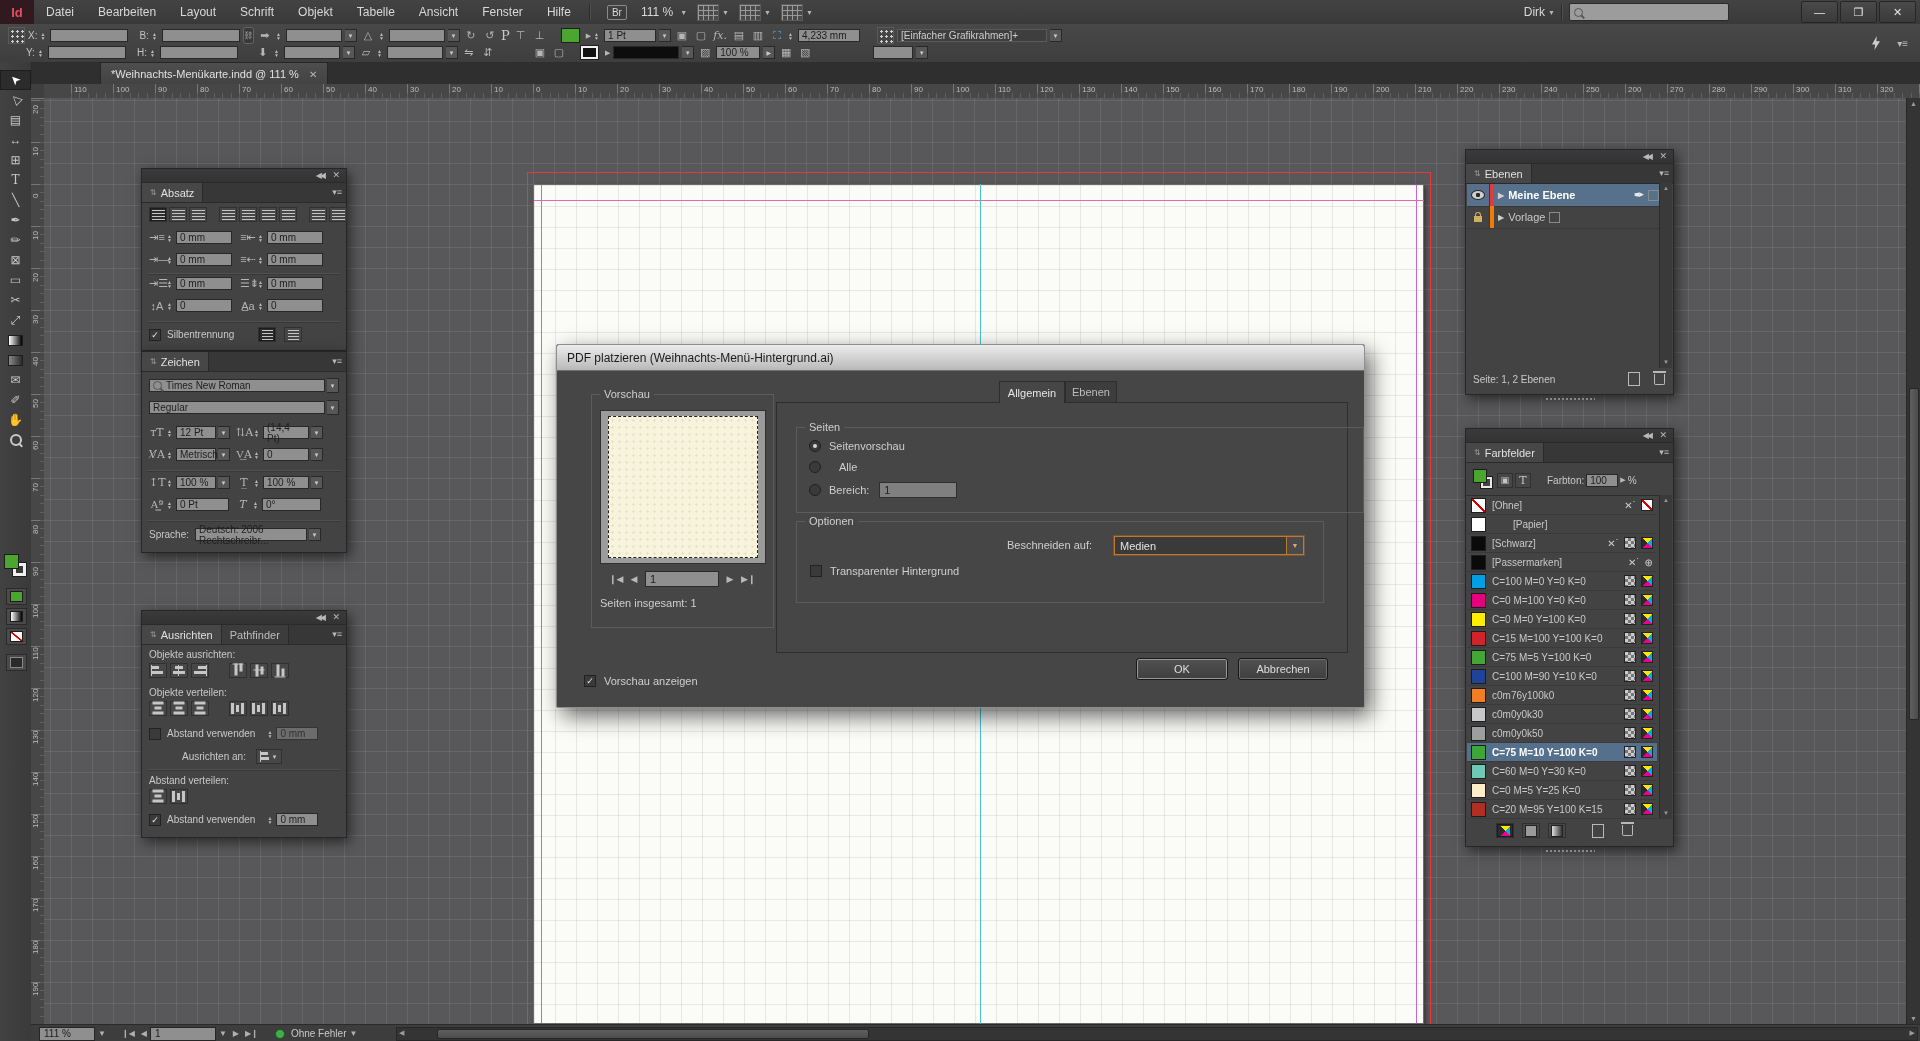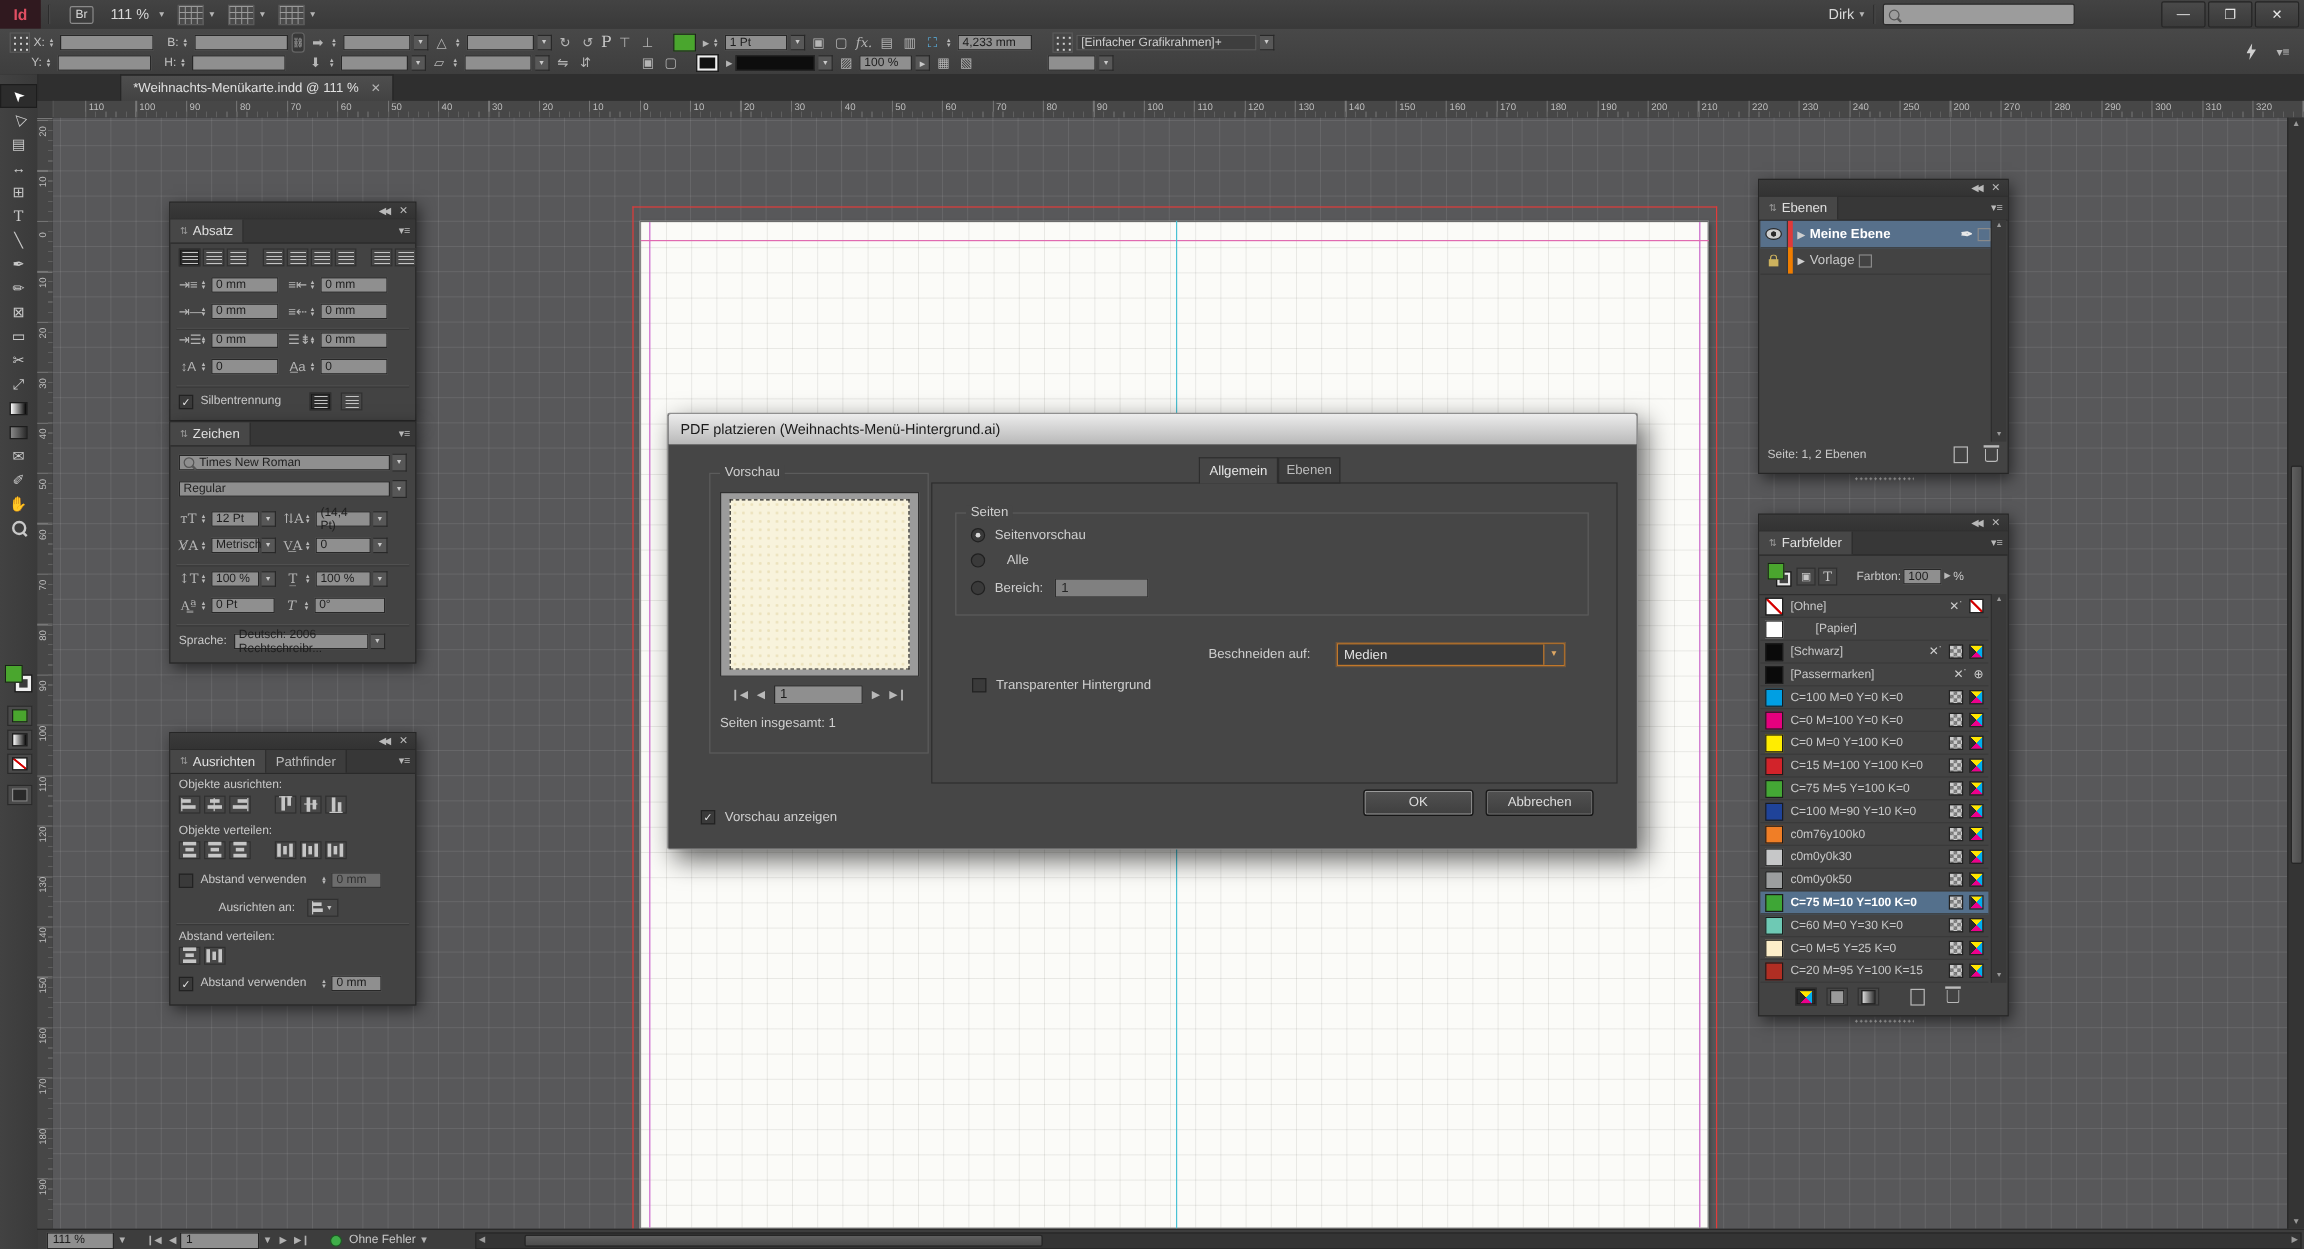--- a/index.html
+++ b/index.html
@@ -171,20 +171,32 @@
 
   .lightning{display:inline-block;width:8px;height:14px;background:#cfcfcf;clip-path:polygon(60% 0,0 60%,40% 60%,30% 100%,100% 38%,55% 38%);}
 </style>
 </head>
 <body>
 
 <div id="app">
 
   <div id="menubar" class="abs">
     <div id="logo">Id</div>
+    <div style="display:flex;">
+
+    <div class="menu-item">Datei</div>
+        <div class="menu-item">Bearbeiten</div>
+        <div class="menu-item">Layout</div>
+        <div class="menu-item">Schrift</div>
+        <div class="menu-item">Objekt</div>
+        <div class="menu-item">Tabelle</div>
+        <div class="menu-item">Ansicht</div>
+        <div class="menu-item">Fenster</div>
+        <div class="menu-item">Hilfe</div>
+      </div>
     <div class="mb-sep"></div>
     <div id="bridge-btn">Br</div>
     <div class="zoombox">111 %</div>
     <span class="tinydown">▼</span>
     <div class="appbar-ic"></div>
       <span class="tinydown">▼</span>
     <div class="appbar-ic"></div>
       <span class="tinydown">▼</span>
     <div class="appbar-ic"></div>
       <span class="tinydown">▼</span>
@@ -1111,39 +1123,42 @@
 
     <div class="dtab on" style="left:442px;top:36px;width:66px;">
         <span>Allgemein</span>
       </div>
     <div class="dtab off" style="left:508px;top:36px;width:52px;">
         <span>Ebenen</span>
       </div>
 
     <div id="dlg-pane">
 
-      <div class="grp" style="left:19px;top:24px;width:526px;height:84px;">
+      <div class="grp" style="left:19px;top:24px;width:526px;height:84px;padding-left:40px;">
         <span class="grp-lbl" style="background:#464646;">Seiten</span>
         <div class="prow" style="left:12px;top:12px;">
           <span class="radio">
               <i></i>
             </span>
           <span class="dlg-lbl" style="margin-left:6px;">Seitenvorschau</span>
         </div>
         <div class="prow" style="left:12px;top:33px;">
           <span class="radio"></span>
           <span class="dlg-lbl" style="margin-left:16px;">Alle</span>
         </div>
         <div class="prow" style="left:12px;top:54px;">
           <span class="radio"></span>
           <span class="dlg-lbl" style="margin-left:6px;">Bereich:</span>
           <div class="dfld" style="width:78px;margin-left:8px;opacity:.8;">1</div>
         </div>
       </div>
 
+      <div class="grp" style="left:19px;top:118px;width:526px;height:80px;">
+        <span class="grp-lbl">Optionen</span>
+      </div>
       <div class="prow" style="left:230px;top:136px;">
           <span class="dlg-lbl">Beschneiden auf:</span>
         </div>
       <div id="crop-select" style="left:337px;top:133px;width:190px;">
         <span>Medien</span>
         <span class="arr">▼</span>
       </div>
       <div class="prow" style="left:33px;top:162px;">
         <span class="chk"></span>
         <span class="dlg-lbl" style="margin-left:6px;">Transparenter Hintergrund</span>

